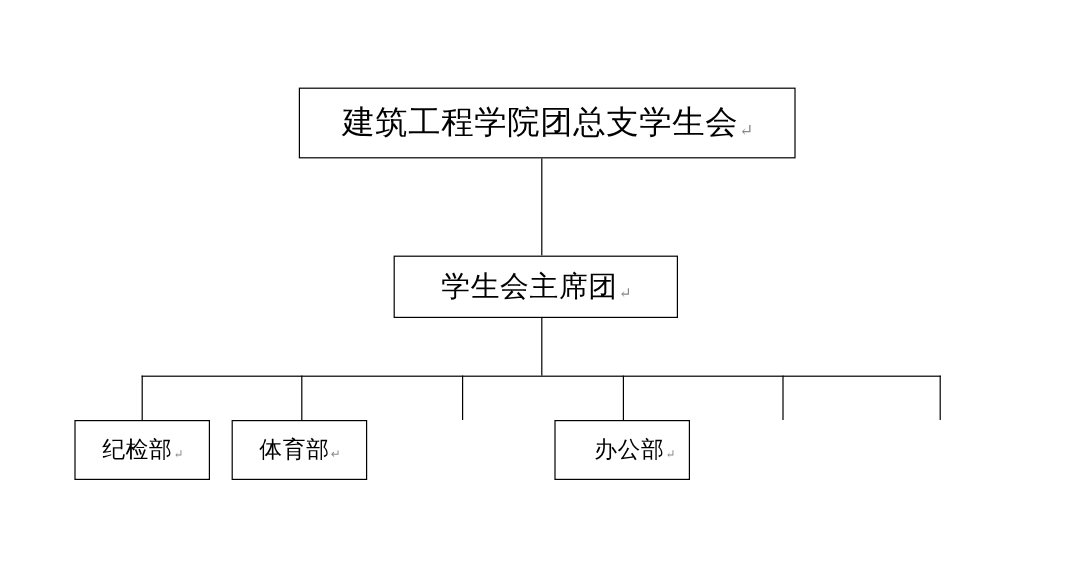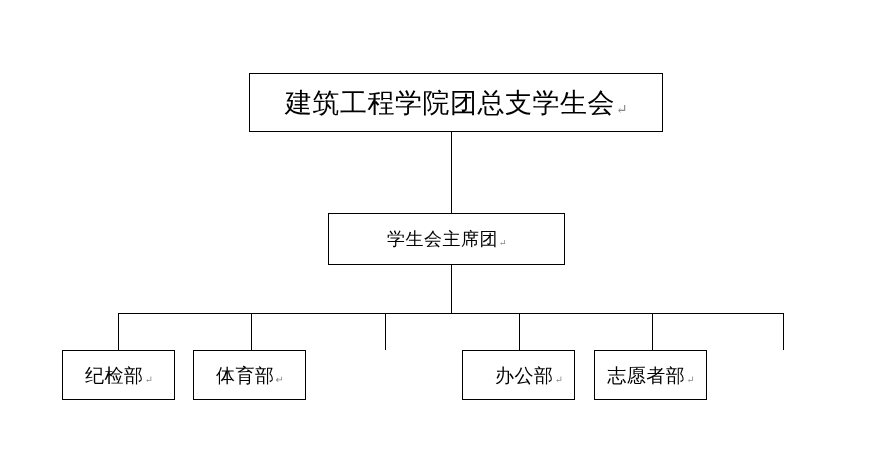--- a/index.html
+++ b/index.html
@@ -75,21 +75,21 @@
   }
 
   
   #node-presidium {
     left: 328px;
     top: 213px;
     width: 237px;
     height: 52px;
   }
   #node-presidium .node-text {
-    font-size: 18px;
+    font-size: 24px;
     line-height: 1;
   }
 
   
   .node-dept {
     top: 350px;
     width: 113px;
     height: 50px;
     text-align: center;
   }
@@ -145,17 +145,14 @@
 
   <div class="node node-dept" id="node-dept-0">
     <span class="node-text"><span>纪检部</span><span class="pilcrow">↵</span></span>
   </div>
   <div class="node node-dept" id="node-dept-1">
     <span class="node-text"><span>体育部</span><span class="pilcrow">↵</span></span>
   </div>
   <div class="node node-dept" id="node-dept-3">
     <span class="node-text"><span>办公部</span><span class="pilcrow">↵</span></span>
   </div>
-  <div class="node node-dept" id="node-dept-4">
-    <span class="node-text"><span>志愿者部</span><span class="pilcrow">↵</span></span>
-  </div>
 
 </div>
 
 </body></html>

